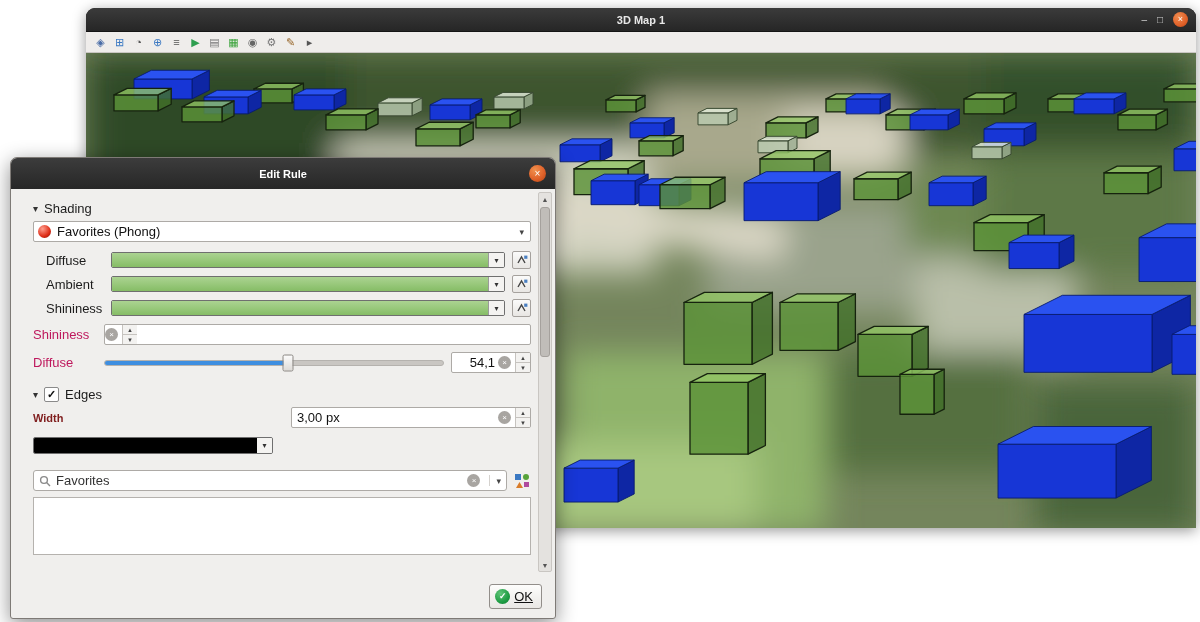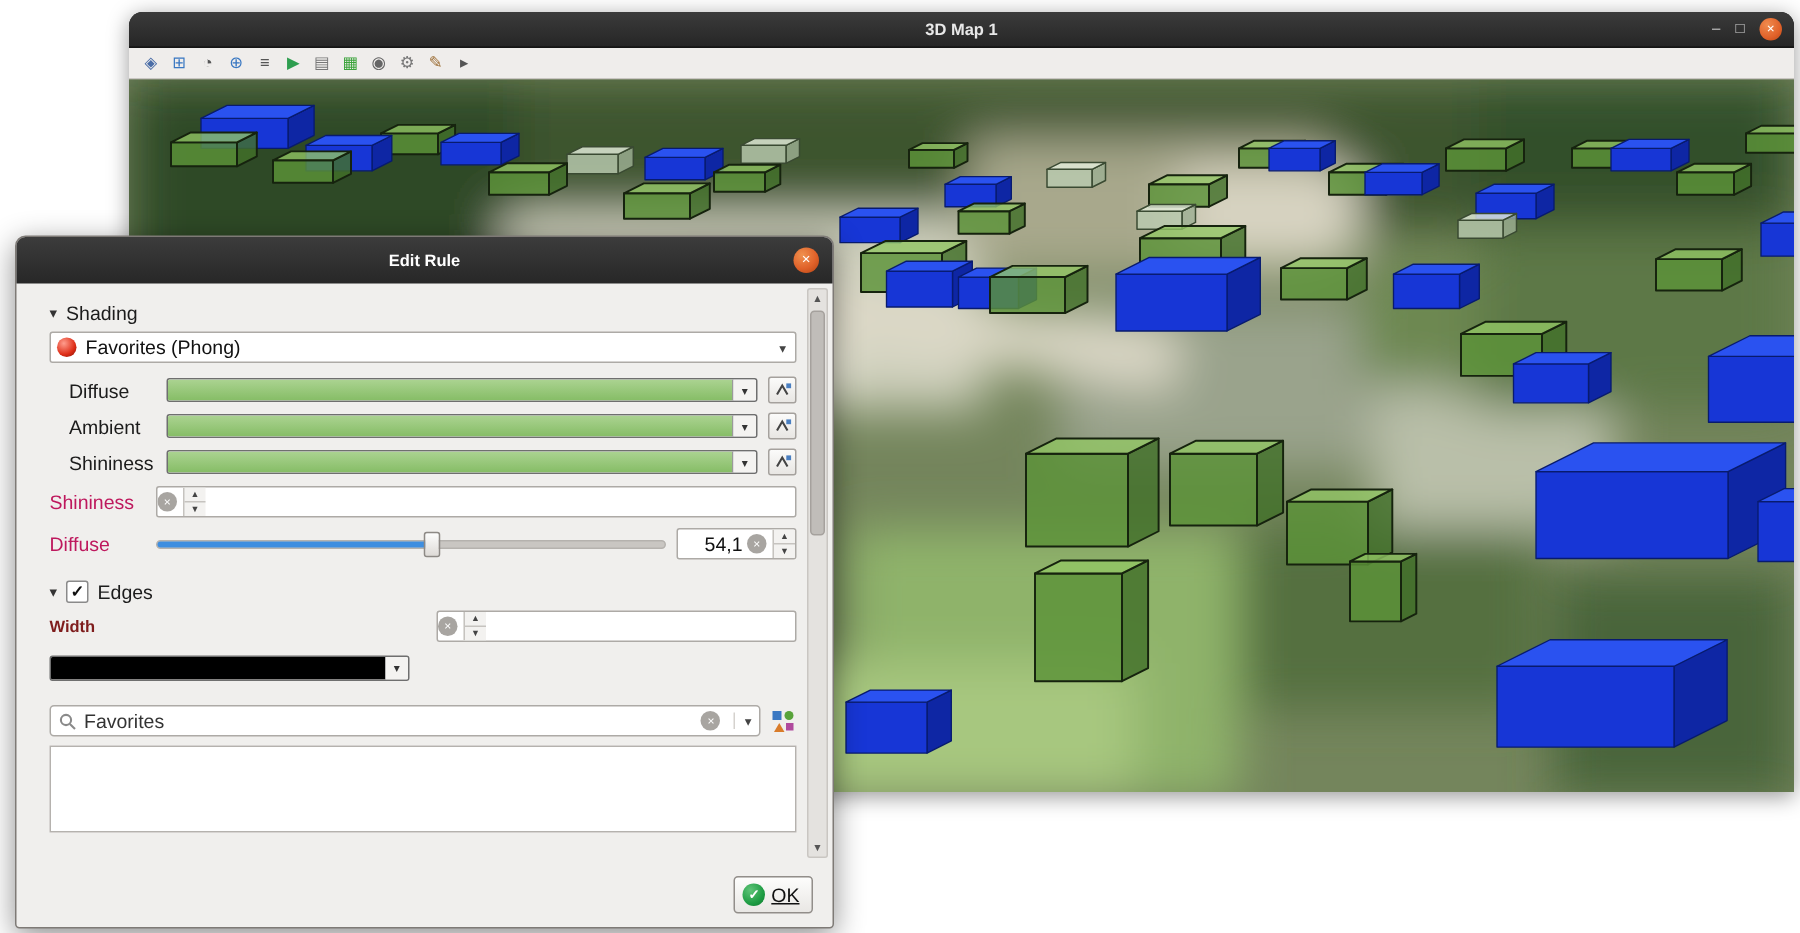--- a/index.html
+++ b/index.html
@@ -415,20 +415,21 @@
       <div class="section-header edges-header">
         <span class="tri">▾</span>
         <span class="checkbox">✓</span>
         <span>Edges</span>
       </div>
 
       <div class="hrow">
         <span class="lbl">Width</span>
         <span class="ctrl">
           <span class="spinbox">
+            <span class="sb-text">3,00 px</span>
             <span class="clear-icon">×</span>
             <span class="spinner">
               <span class="sp-up">▲</span>
               <span class="sp-down">▼</span>
             </span>
           </span>
         </span>
       </div>
 
       <div class="hrow">

